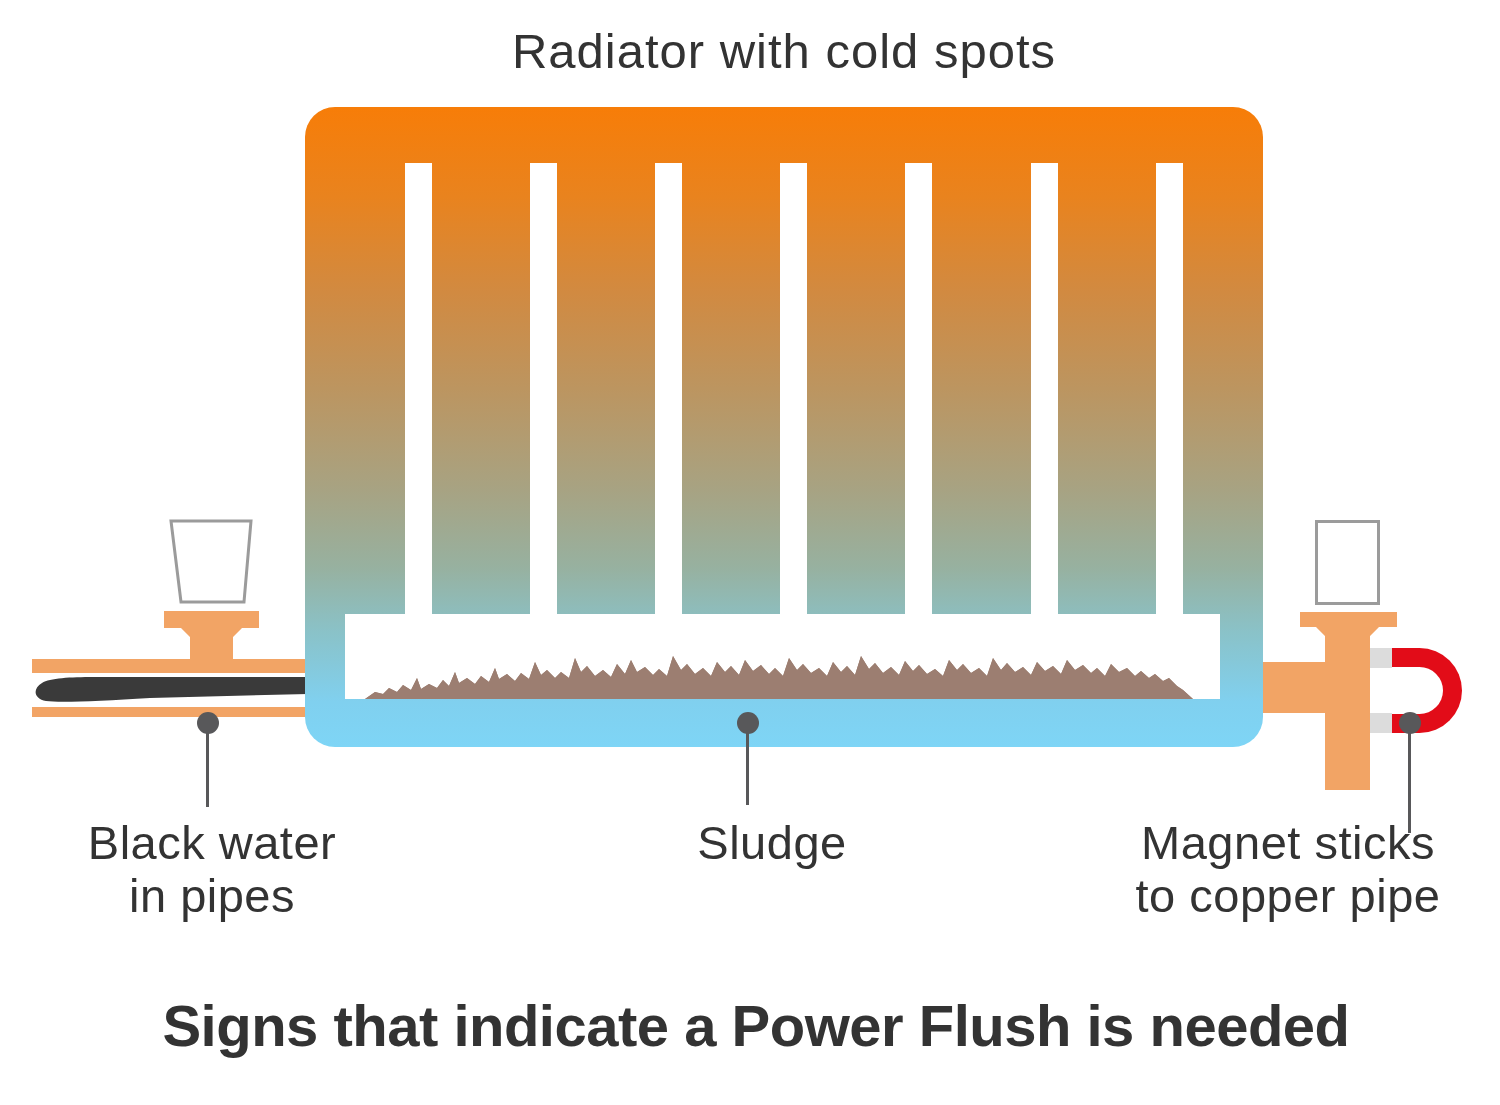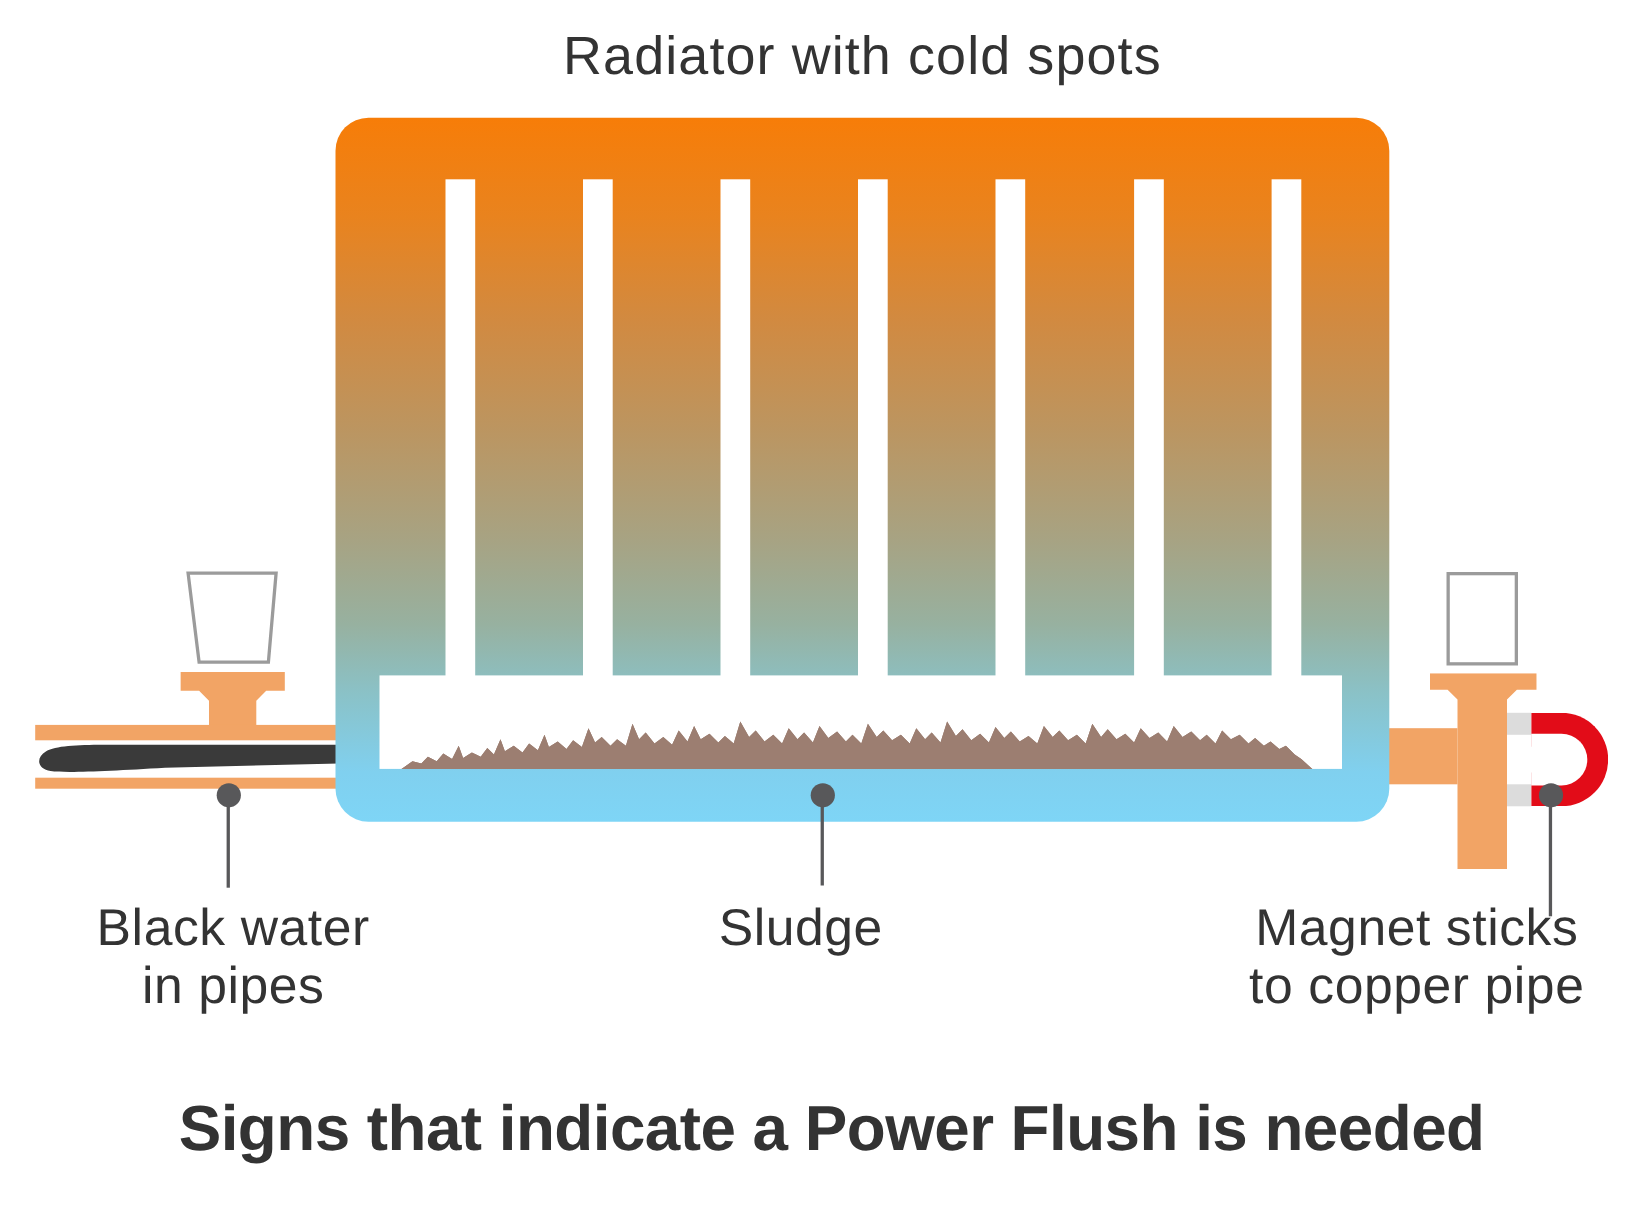--- a/index.html
+++ b/index.html
@@ -63,21 +63,21 @@
 
   
   .pointer-dot{position:absolute;width:22px;height:22px;border-radius:50%;background:var(--pointer-gray);}
   .pd-1{left:197px;top:712px;} .pd-2{left:737px;top:712px;} .pd-3{left:1399px;top:712px;}
   .pointer-line{position:absolute;width:3px;background:var(--pointer-gray);}
   .pl-1{left:206px;top:733px;height:74px;} .pl-2{left:746px;top:733px;height:72px;} .pl-3{left:1408px;top:733px;height:100px;}
 
   
   .label{position:absolute;top:816px;width:440px;text-align:center;
     font-size:47px;line-height:53px;letter-spacing:0.5px;color:var(--text);}
-  .lb-left{left:-8px;} .lb-mid{left:508px;} .lb-right{left:1068px;}
+  .lb-left{left:-8px;} .lb-mid{left:552px;} .lb-right{left:1068px;}
 </style>
 </head>
 <body>
 
 <div class="canvas">
 
   <div class="top-title">Radiator with cold spots</div>
 
   <svg class="cup-left" viewBox="0 0 88 87">
     <polygon points="4,3 84,3 77,84 14,84" fill="#ffffff" stroke="var(--cup-border-gray)" stroke-width="3"></polygon>

